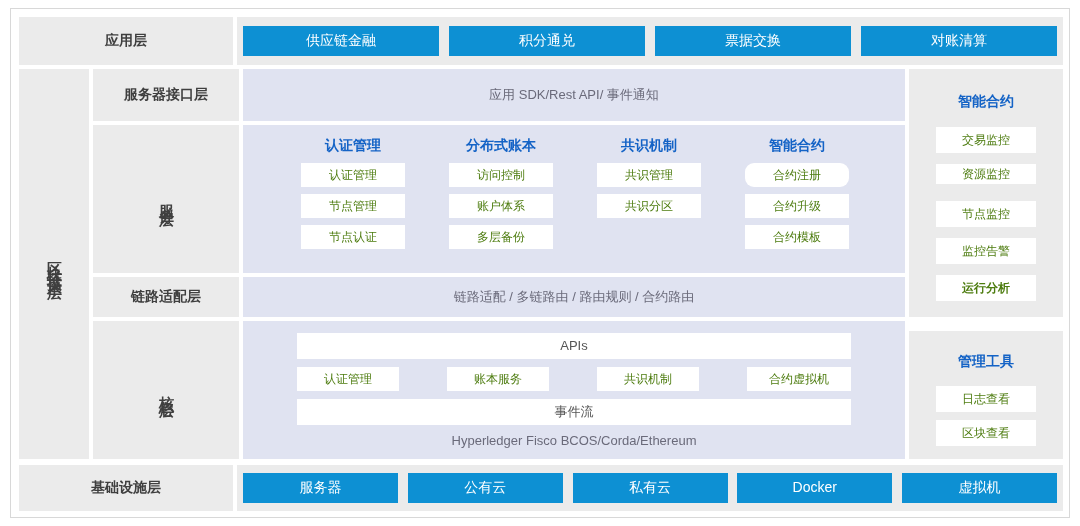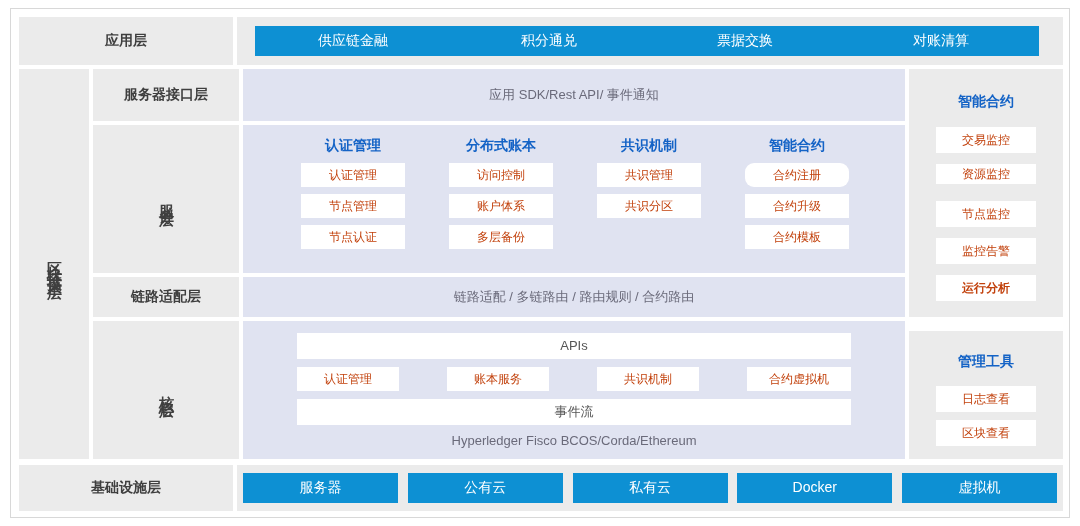--- a/index.html
+++ b/index.html
@@ -63,21 +63,21 @@
   }
 
   .panel-title {
     color: #1463c6;
     font-weight: bold;
     font-size: 14px;
   }
 
   .chip {
     background: #ffffff;
-    color: #c2410c;
+    color: #4d7c0f;
     font-size: 12px;
   }
 
   .wide-white {
     background: #ffffff;
     color: #555555;
     font-size: 13px;
   }
 
   .plain-text {
@@ -85,21 +85,21 @@
     font-size: 13px;
   }
 </style>
 </head>
 <body>
 
 <div id="diagram">
 
   <div class="cell gray label-cell" style="left:8px; top:8px; width:214px; height:48px;">应用层</div>
 
-  <div class="cell gray" style="left:226px; top:8px; width:826px; height:48px; justify-content:flex-start; padding:18px;">
+  <div class="cell gray" style="left:226px; top:8px; width:826px; height:48px; justify-content:space-between; padding:6px;">
     <div class="cell blue-btn" style="position:relative; left:0; top:0; width:196px; height:30px;">供应链金融</div>
     <div class="cell blue-btn" style="position:relative; left:0; top:0; width:196px; height:30px;">积分通兑</div>
     <div class="cell blue-btn" style="position:relative; left:0; top:0; width:196px; height:30px;">票据交换</div>
     <div class="cell blue-btn" style="position:relative; left:0; top:0; width:196px; height:30px;">对账清算</div>
   </div>
 
   <div class="cell gray" style="left:8px; top:60px; width:70px; height:390px;">
     <span class="vertical-label">区块链技术层</span>
   </div>
 

